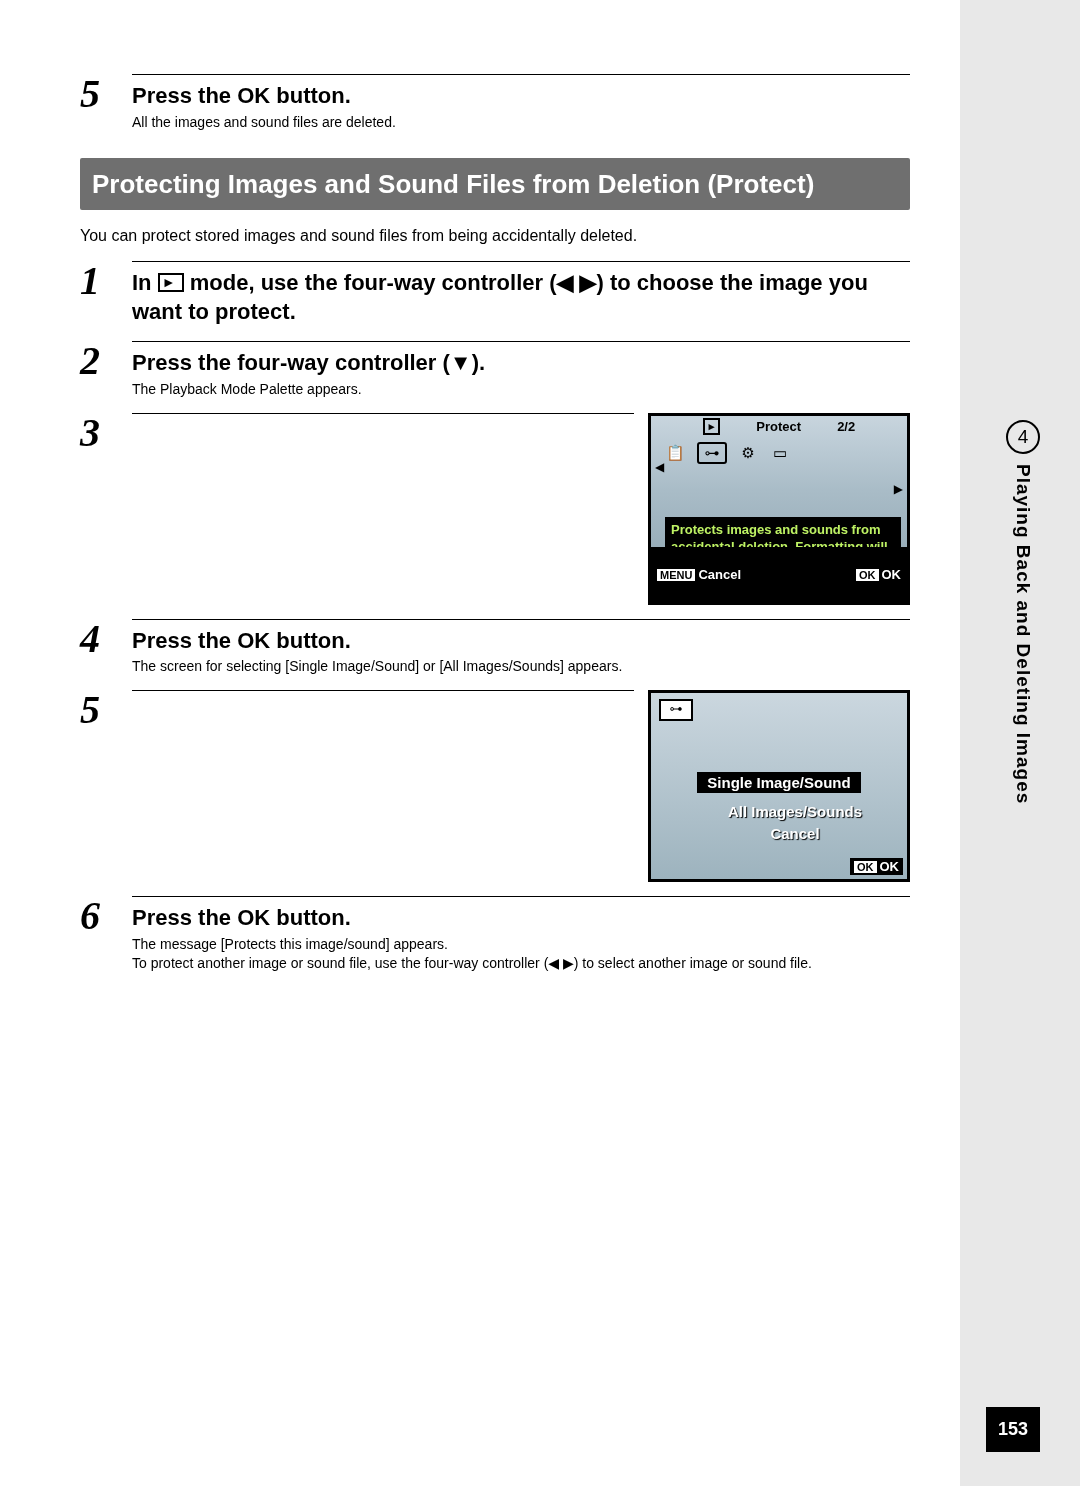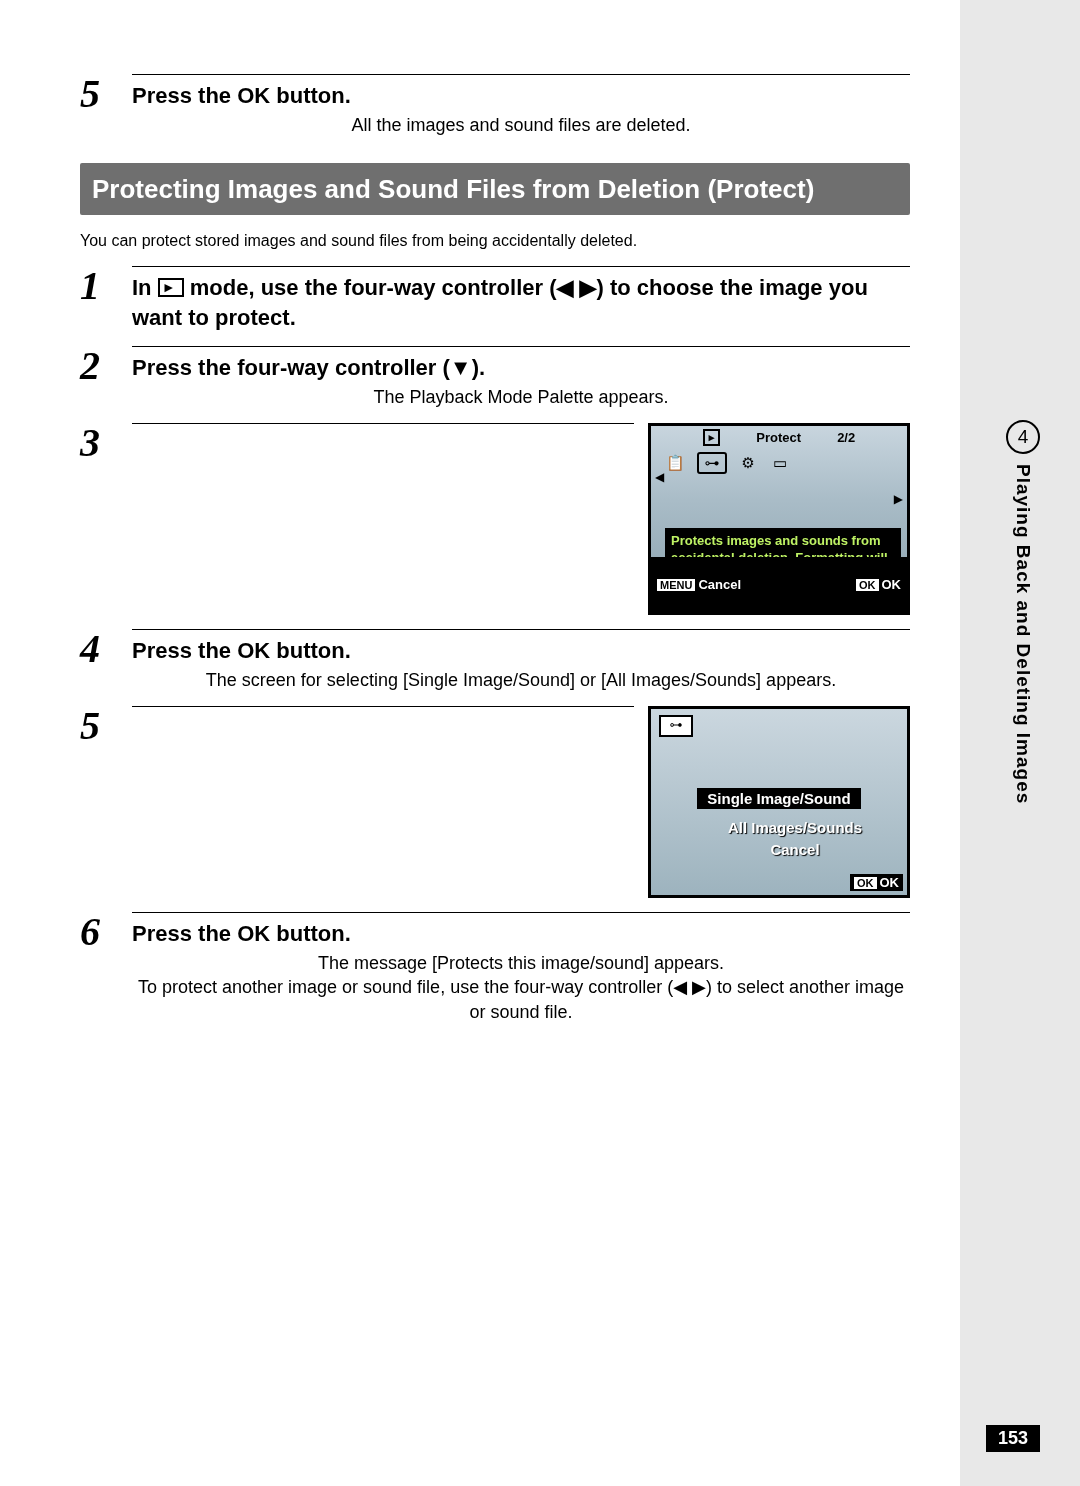--- a/index.html
+++ b/index.html
@@ -36,24 +36,23 @@
     border: none;
     border-top: 1px solid #000;
     margin: 0 0 6px 0;
   }
   .step-head {
     font-weight: bold;
     font-size: 22px;
     line-height: 1.35;
   }
   .step-desc {
-    font-size: 18px;
+    font-size: 14px;
     line-height: 1.35;
     margin-top: 2px;
-    text-align: center;
   }
   .section-title {
     background: #6f6f6f;
     color: #fff;
     font-weight: bold;
     font-size: 26px;
     padding: 10px 12px;
     margin: 26px 0 8px 0;
     line-height: 1.25;
     border-radius: 2px;
@@ -195,21 +194,21 @@
     margin: 0 auto;
   }
   .pagenum {
     position: absolute;
     right: 40px;
     bottom: 34px;
     background: #000;
     color: #fff;
     font-weight: bold;
     font-size: 18px;
-    padding: 3px 12px;
+    padding: 12px 12px;
   }
 </style>
 </head>
 <body>
 
 <div class="page">
 
   <div class="step-row">
     <div class="step-num">5</div>
     <div class="step-body">

